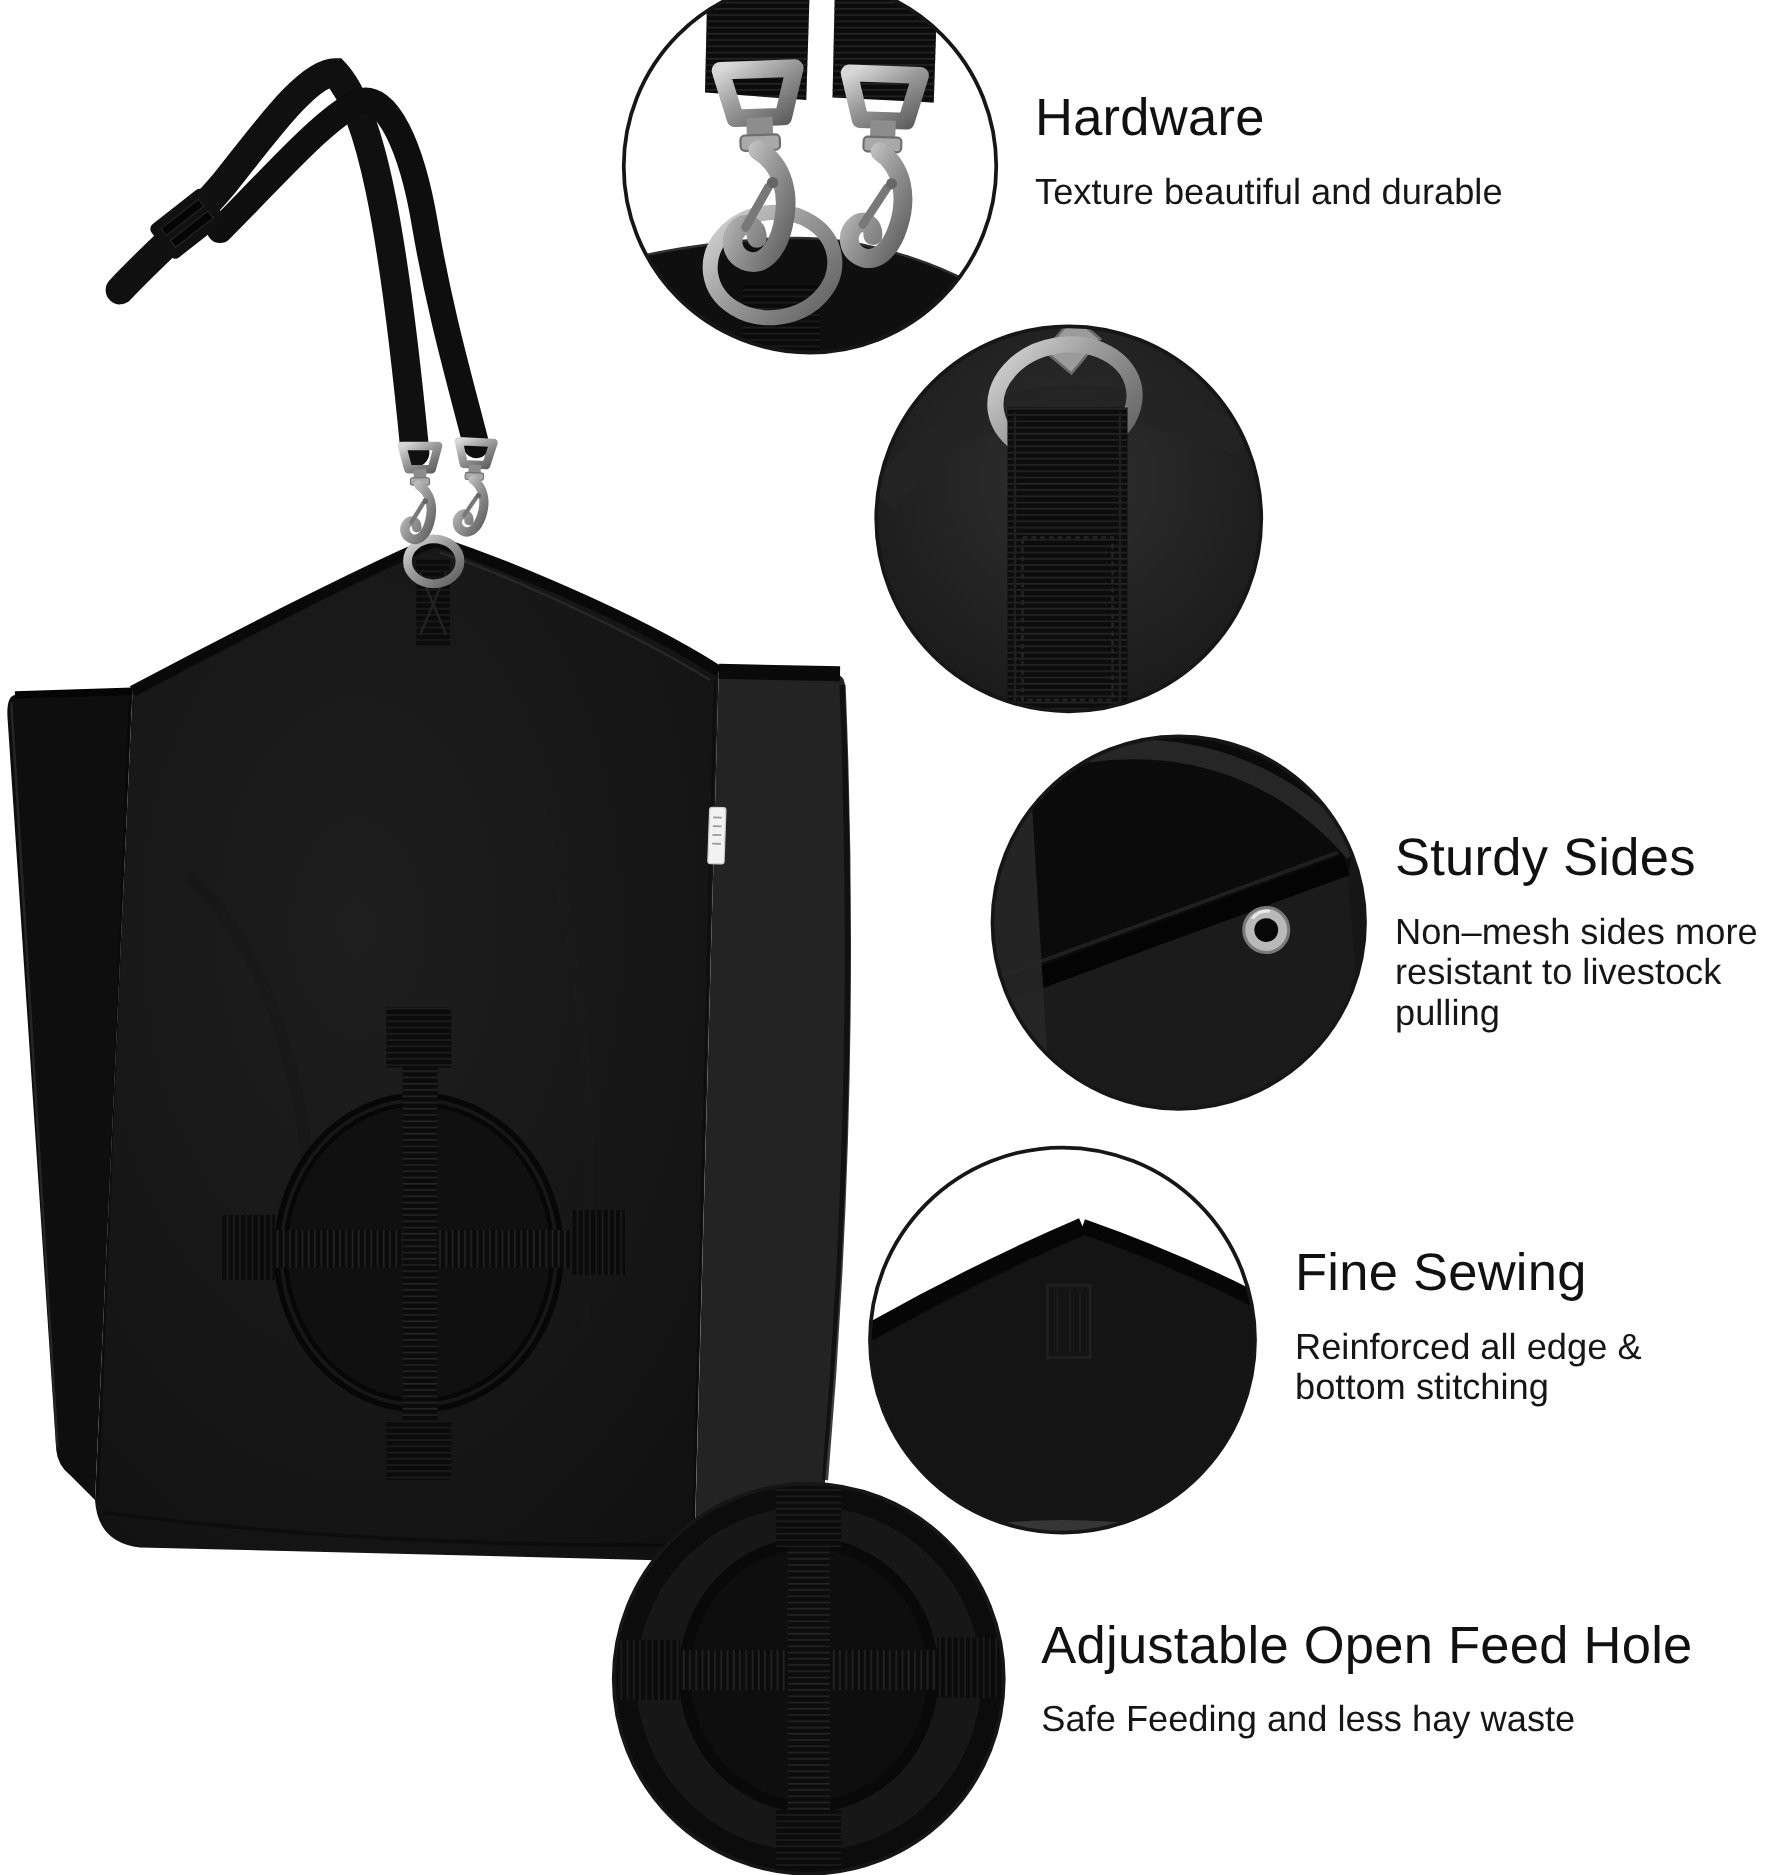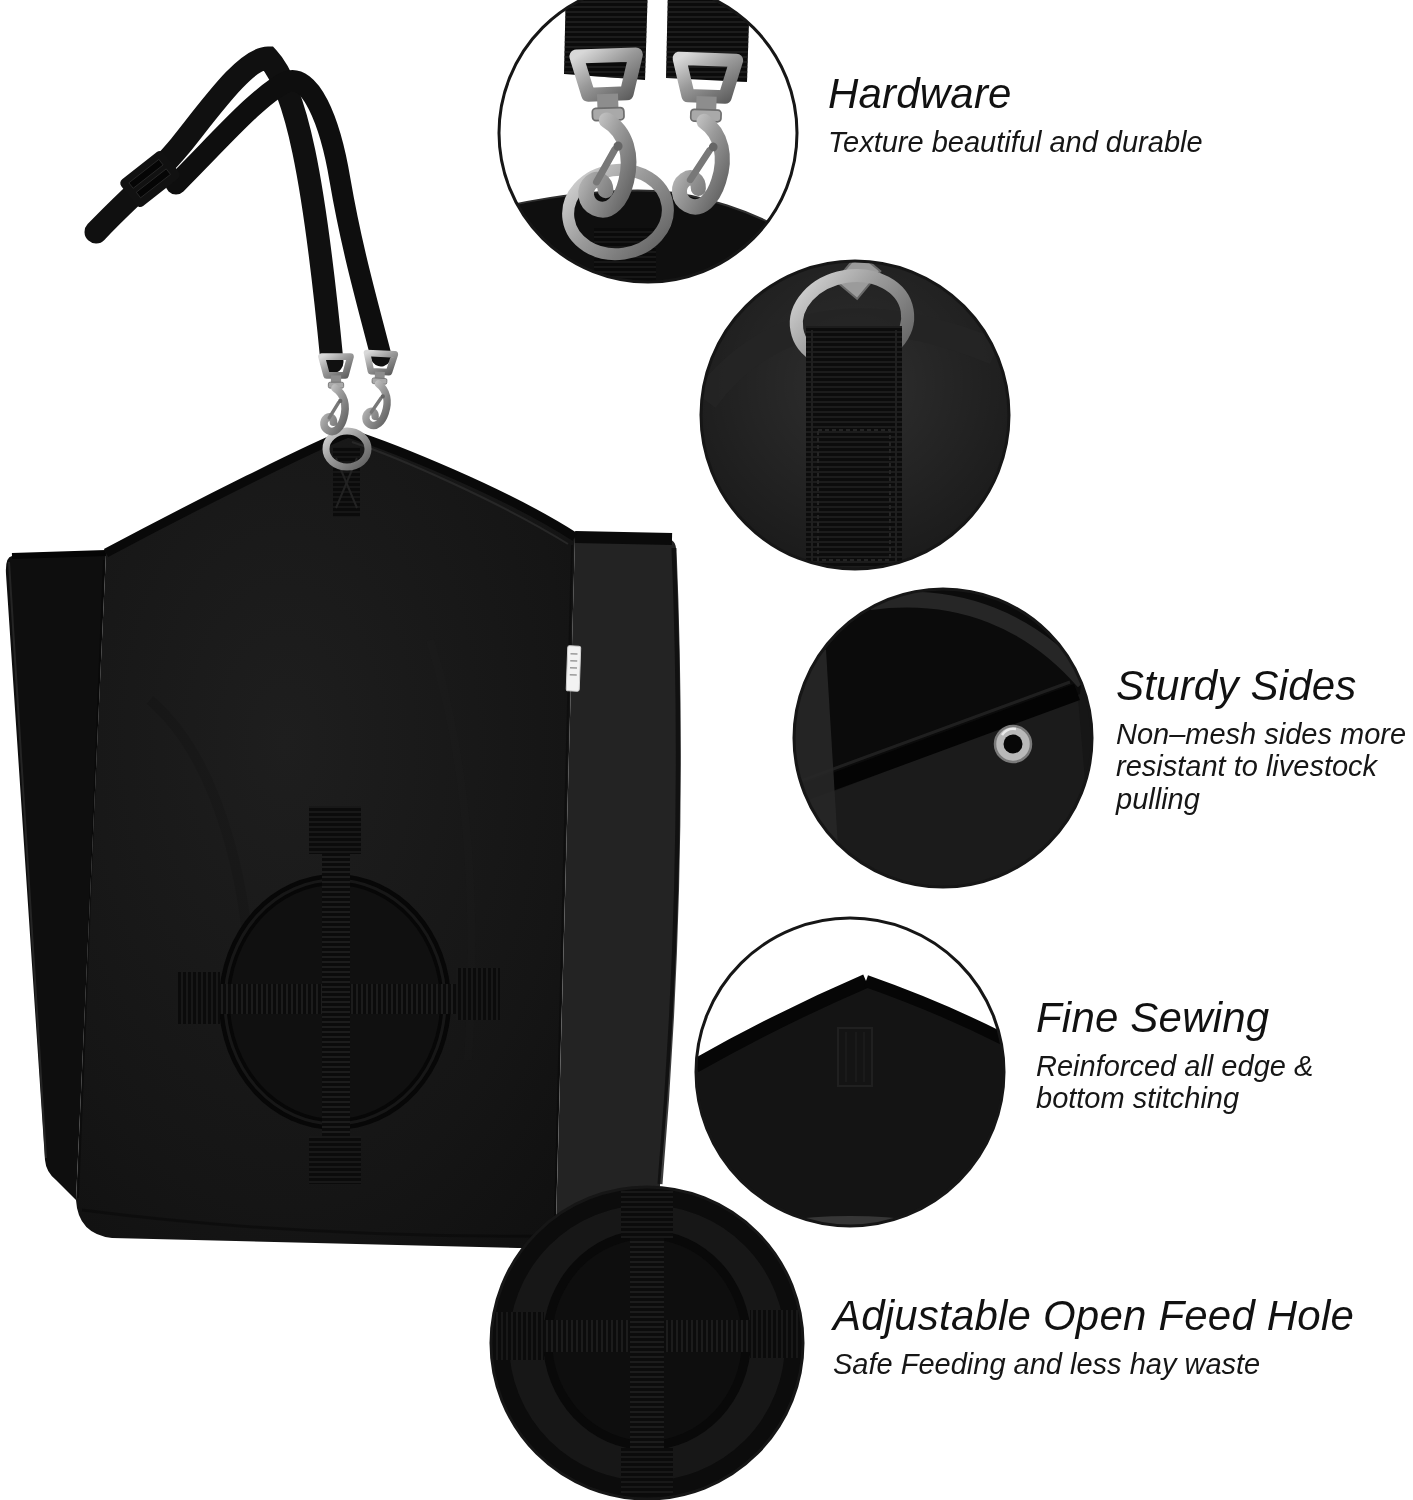--- a/index.html
+++ b/index.html
@@ -2,23 +2,23 @@
 <html><head>
 <meta charset="utf-8">
 <style>
   html,body{margin:0;padding:0;}
   body{
     width:1413px;height:1500px;position:relative;background:#ffffff;
     font-family:"Liberation Sans","DejaVu Sans",sans-serif;overflow:hidden;
   }
   .stage{position:absolute;inset:0;}
   .art{position:absolute;left:0;top:0;}
-  .feature{position:absolute;color:#111;font-style:italic;}
+  .feature{position:absolute;color:#111;}
   .feature h2{margin:0;font-size:42px;font-weight:500;line-height:1.14;letter-spacing:.2px;white-space:nowrap;}
-  .feature p{margin:8px 0 0;font-size:29px;font-weight:400;line-height:1.12;color:#161616;}
+  .feature p{margin:20px 0 0;font-size:29px;font-weight:400;line-height:1.12;color:#161616;}
   .f0{left:828px;top:70px;}
   .f1{left:1032px;top:334px;width:320px;}
   .f2{left:1116px;top:662px;width:318px;}
   .f3{left:1036px;top:994px;width:352px;}
   .f4{left:833px;top:1292px;}
   .f0 p,.f4 p{white-space:nowrap;}
 </style>
 </head>
 <body>
 

